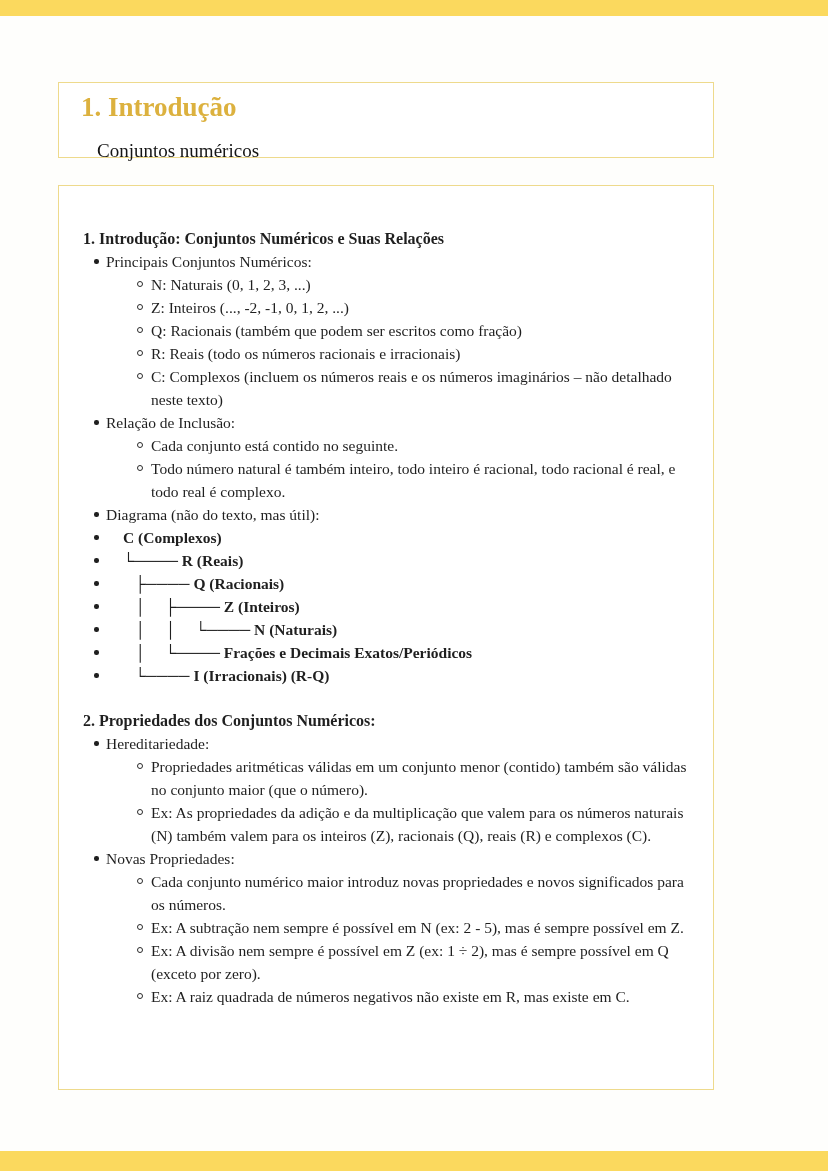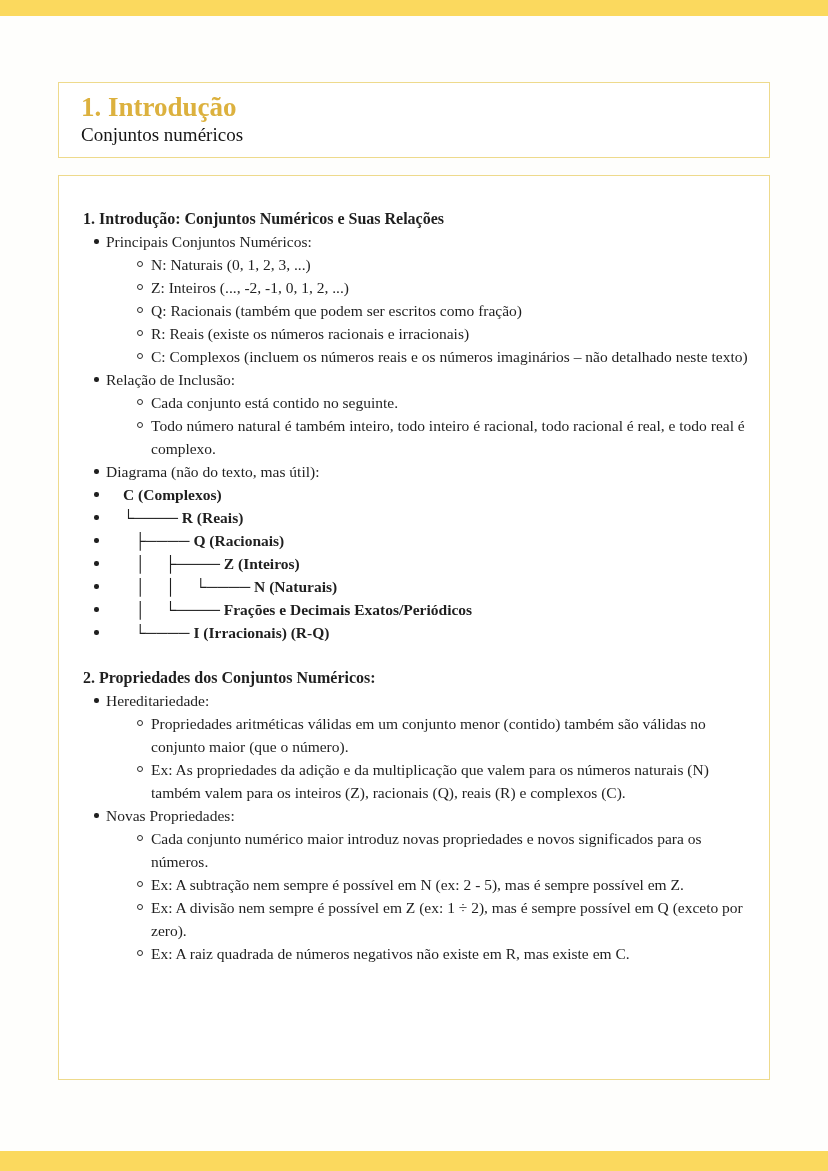--- a/index.html
+++ b/index.html
@@ -8,32 +8,32 @@
     background:#fefefc;
     font-family:"Liberation Serif", serif;
     color:#1f1f1f;
     overflow:hidden;
   }
   .bar { position:absolute; left:0; width:828px; background:var(--accent_bar,#fbd95e); }
   .bar.top { top:0; height:16px; }
   .bar.bottom { top:1151px; height:20px; }
 
   .box {
-    position:absolute; left:58px; width:712px; box-sizing:border-box;
+    position:absolute; left:58px; width:656px; box-sizing:border-box;
     background:#ffffff; border:1px solid var(--box_border,#eeda8c);
   }
   .title-box { top:82px; height:76px; padding:8px 20px 0 22px; }
   .title {
     margin:0; font-size:27px; font-weight:bold; line-height:1.2;
     color:var(--title_gold,#dcb13e);
   }
-  .subtitle { margin:0; font-size:19px; line-height:1.3; color:#151515; }
+  .subtitle { margin:16px; font-size:19px; line-height:1.3; color:#151515; }
 
   .content-box {
-    top:175px; height:905px; padding:31px 20px 0 0;
+    top:185px; height:905px; padding:41px 20px 0 0;
     font-size:15.5px; line-height:23px;
   }
   .content-box p { margin:0; }
   .h { padding-left:24px; font-weight:bold; font-size:16px; }
   .h.second { margin-top:22px; }
 
   .li1 { position:relative; padding-left:47px; }
   .li1::before {
     content:""; position:absolute; left:35px; top:9px;
     width:4.5px; height:4.5px; border-radius:50%; background:#1f1f1f;
@@ -56,21 +56,21 @@
   <h1 class="title">1. Introdução</h1>
   <p class="subtitle">Conjuntos numéricos</p>
 </header>
 
 <section class="box content-box">
   <p class="h">1. Introdução: Conjuntos Numéricos e Suas Relações</p>
   <p class="li1">Principais Conjuntos Numéricos:</p>
   <p class="li2">N: Naturais (0, 1, 2, 3, ...)</p>
   <p class="li2">Z: Inteiros (..., -2, -1, 0, 1, 2, ...)</p>
   <p class="li2">Q: Racionais (também que podem ser escritos como fração)</p>
-  <p class="li2">R: Reais (existe os números racionais e irracionais)</p>
+  <p class="li2">R: Reais (todo os números racionais e irracionais)</p>
   <p class="li2">C: Complexos (incluem os números reais e os números imaginários – não detalhado neste texto)</p>
   <p class="li1">Relação de Inclusão:</p>
   <p class="li2">Cada conjunto está contido no seguinte.</p>
   <p class="li2">Todo número natural é também inteiro, todo inteiro é racional, todo racional é real, e todo real é complexo.</p>
   <p class="li1">Diagrama (não do texto, mas útil):</p>
   <p class="li1 tree">C (Complexos)</p>
   <p class="li1 tree">└──── R (Reais)</p>
   <p class="li1 tree">   ├──── Q (Racionais)</p>
   <p class="li1 tree">   │     ├──── Z (Inteiros)</p>
   <p class="li1 tree">   │     │     └──── N (Naturais)</p>

